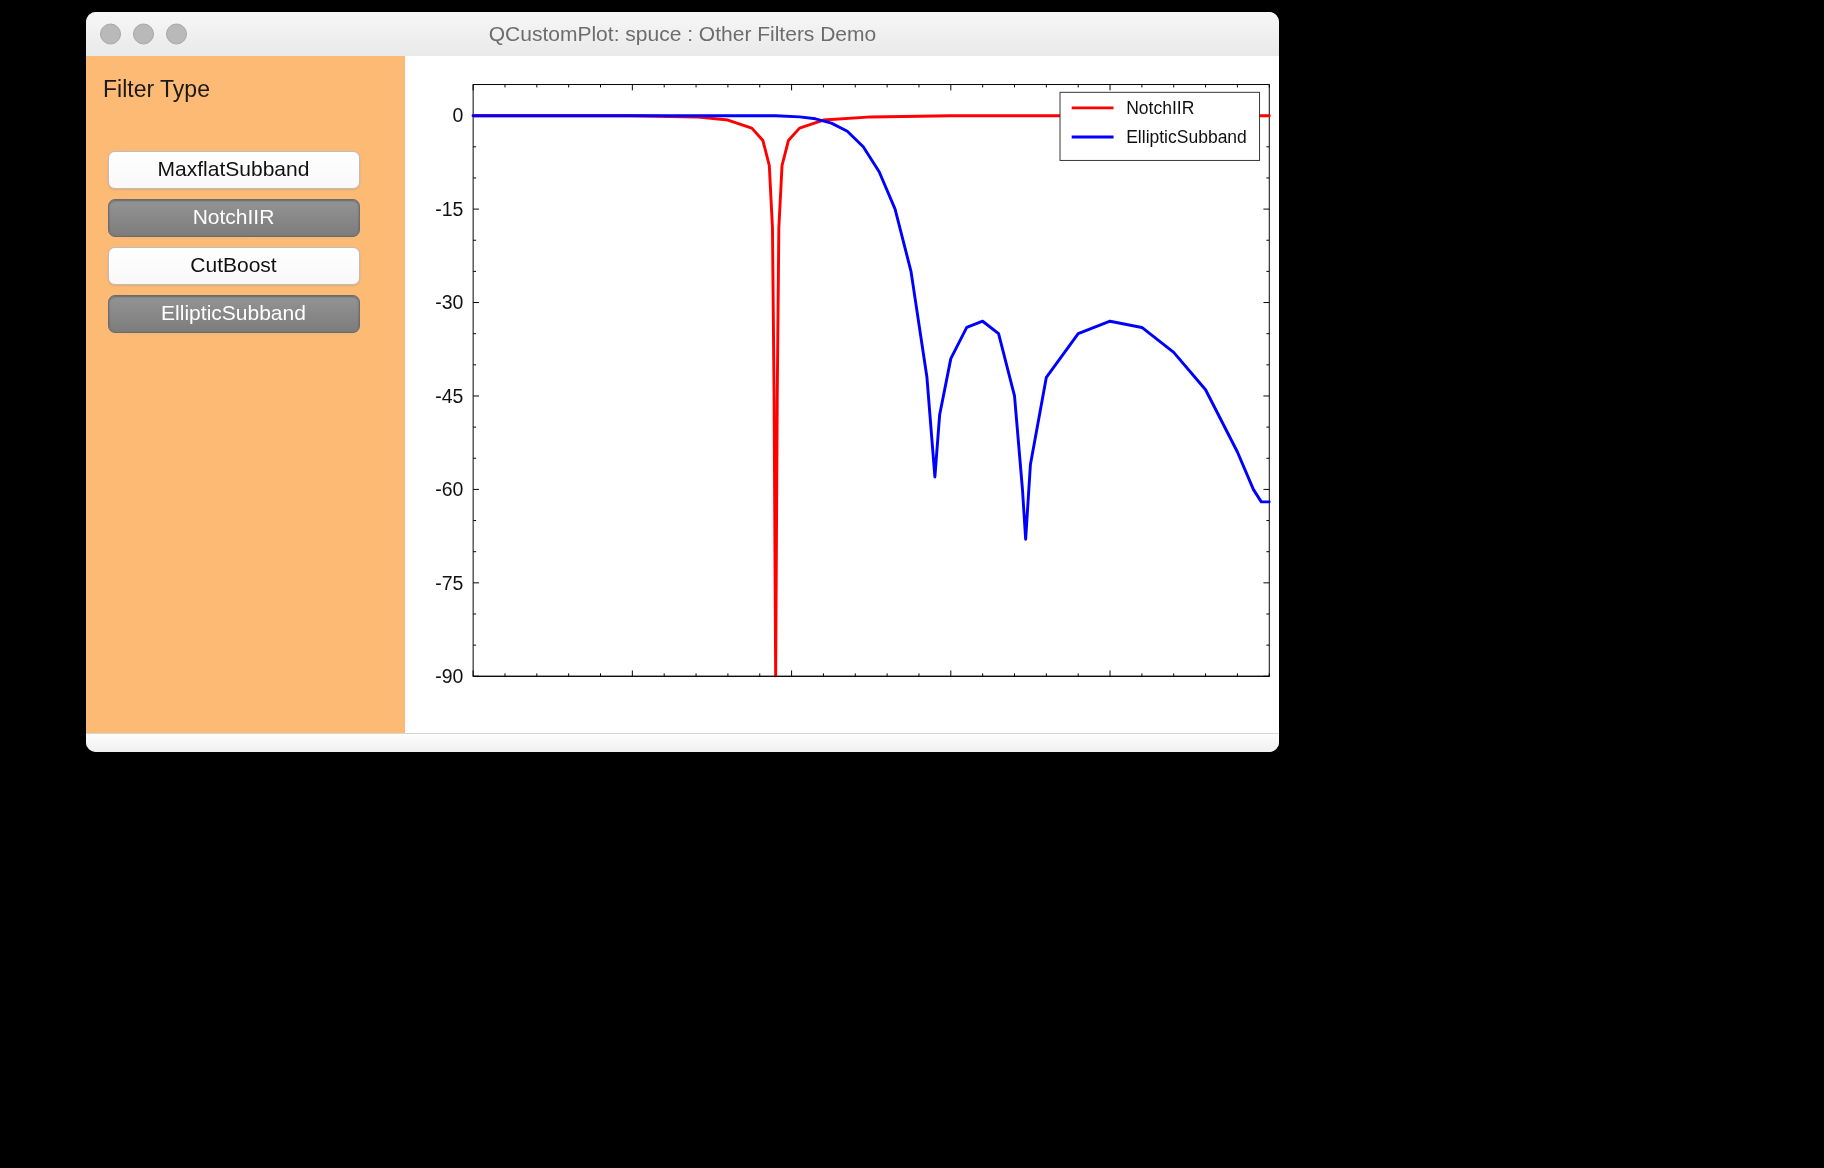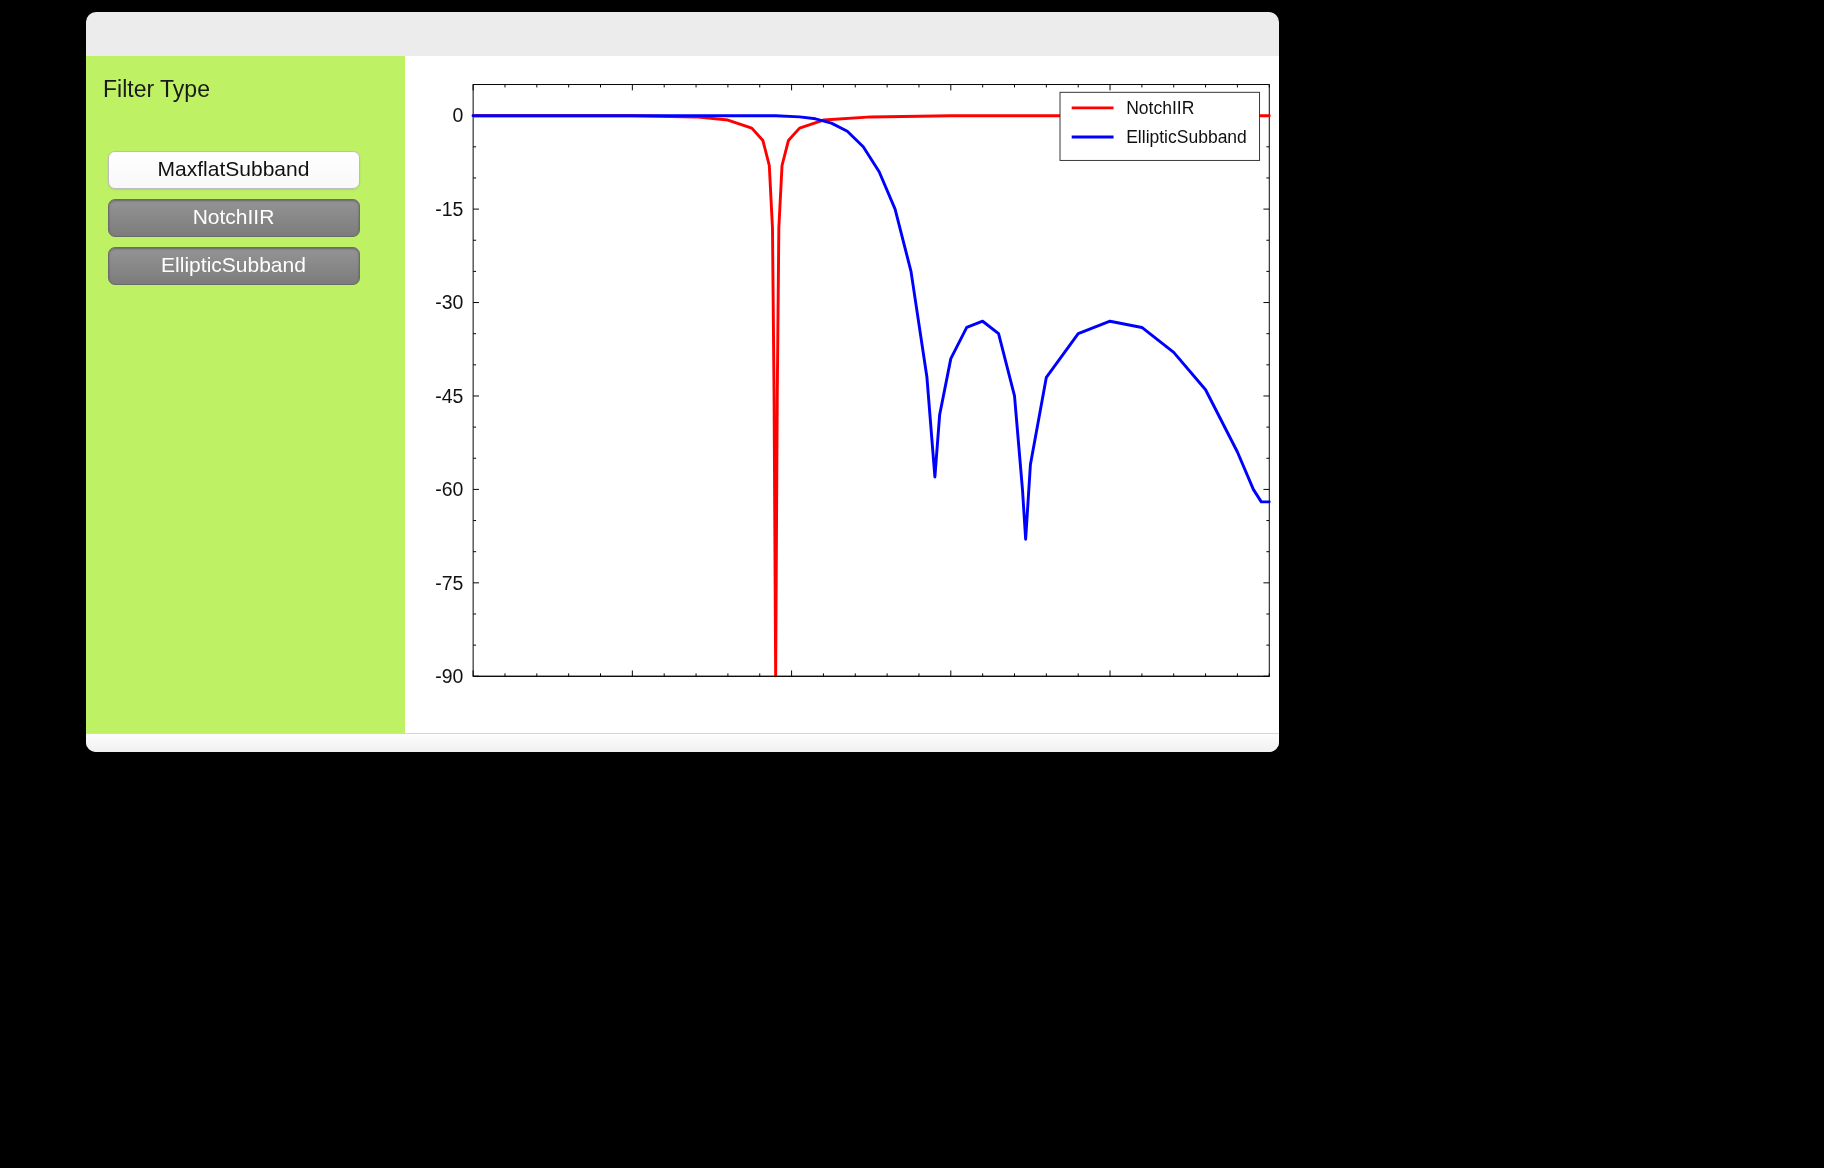--- a/index.html
+++ b/index.html
@@ -53,21 +53,21 @@
     color: #6d6d6d;
     font-weight: 400;
   }
   .content {
     position: absolute;
     top: 44px;
     left: 0;
     right: 0;
     bottom: 18px;
     display: flex;
-    background: #bef264;
+    background: #fdba74;
     gap: 24px;
   }
   .footer-bar {
     position: absolute;
     bottom: 0;
     left: 0;
     right: 0;
     height: 18px;
     background: linear-gradient(#fdfdfd, #f0f0f0);
     border-top: 1px solid #d6d6d6;
@@ -139,27 +139,36 @@
   .legend-text {
     font-family: Arial, Helvetica, sans-serif;
     font-size: 18px;
     fill: #111;
   }
 </style>
 </head>
 <body>
 
 <div class="window">
+  <div class="titlebar">
+    <div class="traffic">
+      <div class="dot"></div>
+      <div class="dot"></div>
+      <div class="dot"></div>
+    </div>
+    <div class="title">QCustomPlot: spuce : Other Filters Demo</div>
+  </div>
 
   <div class="content">
     <div class="sidebar">
       <div class="side-label">Filter Type</div>
       <div id="button-list">
           <div class="btn btn-off">MaxflatSubband</div>
           <div class="btn btn-on">NotchIIR</div>
+          <div class="btn btn-off">CutBoost</div>
           <div class="btn btn-on">EllipticSubband</div>
         </div>
     </div>
 
     <div class="plot-wrap">
       <svg class="plot-svg" id="chart-svg" viewBox="0 0 898 678">
           <rect x="70" y="20" width="818" height="608" fill="none" stroke="#000" stroke-width="1"></rect>
           <line x1="70" y1="52" x2="76" y2="52" stroke="#000"></line>
           <line x1="882" y1="52" x2="888" y2="52" stroke="#000"></line>
           <text x="60" y="59" text-anchor="end" class="y-label">0</text>

